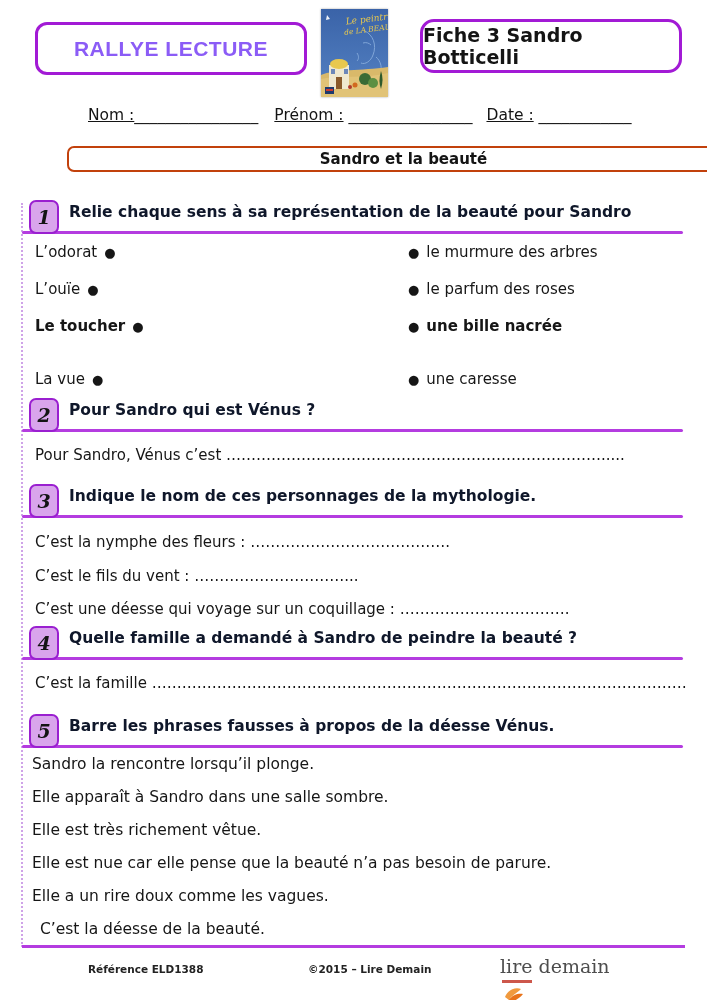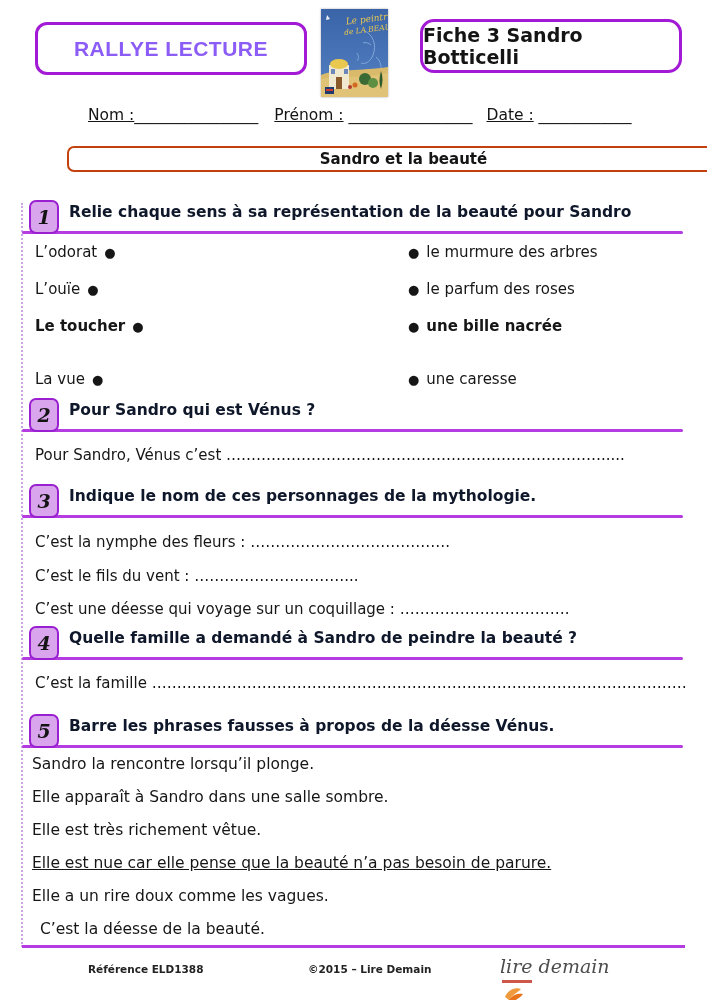--- a/index.html
+++ b/index.html
@@ -63,29 +63,29 @@
   .bodytext { position:absolute; font-size:15px; white-space:nowrap; color:#161616; }
   .bullet { font-size:13px; }
   .l-item .bullet { margin-left:7px; }
   .r-item .bullet { margin-right:7px; }
   .lcol { left:35px; } .rcol { left:408px; }
   .row-a { top:243px; } .row-b { top:280px; } .row-c { top:317px;font-weight:bold; } .row-d { top:355px;margin-top:15px; }
   .q2-answer { left:35px; top:446px; }
   .q3-l1 { left:35px; top:533px; } .q3-l2 { left:35px; top:567px; } .q3-l3 { left:35px; top:600px; }
   .q4-answer { left:35px; top:674px; width:652px; overflow:hidden; }
   .st-1 { top:755px; } .st-2 { top:788px; } .st-3 { top:821px; }
-  .st-4 { top:854px;text-decoration:underline; } .st-5 { top:887px; } .st-6 { top:920px;margin-left:8px; }
+  .st-4 { top:854px; } .st-5 { top:887px; } .st-6 { top:920px;margin-left:8px; }
   .statement { left:32px; font-size:15.5px; }
   
   .bottom-line { position:absolute; left:22px; top:945px; width:663px; height:3px; background:#b43ce0; }
   .foot-ref { position:absolute; left:88px; top:963px; font-weight:bold; font-size:10.5px; color:#222; }
   .foot-copy { position:absolute; left:308px; top:963px; font-weight:bold; font-size:10.5px; color:#222; }
   .logo { position:absolute; left:500px; top:953px; width:130px; height:40px; }
   .logo-text {
-    font-family:"DejaVu Serif", serif; font-style:italic; font-size:19px; color:#4d4d4d;
+    font-family:"DejaVu Serif", serif; font-size:19px; color:#4d4d4d;
     display:inline-block; vertical-align:top; line-height:26px;
   }
   .logo-butterfly { display:inline-block; vertical-align:top; margin-left:2px; margin-top:6px; }
   .logo-tagline { position:absolute; left:2px; top:27px; width:30px; height:3px; background:#c4392b; opacity:.85; }
 </style>
 </head>
 <body>
 
 <div class="page">
 

